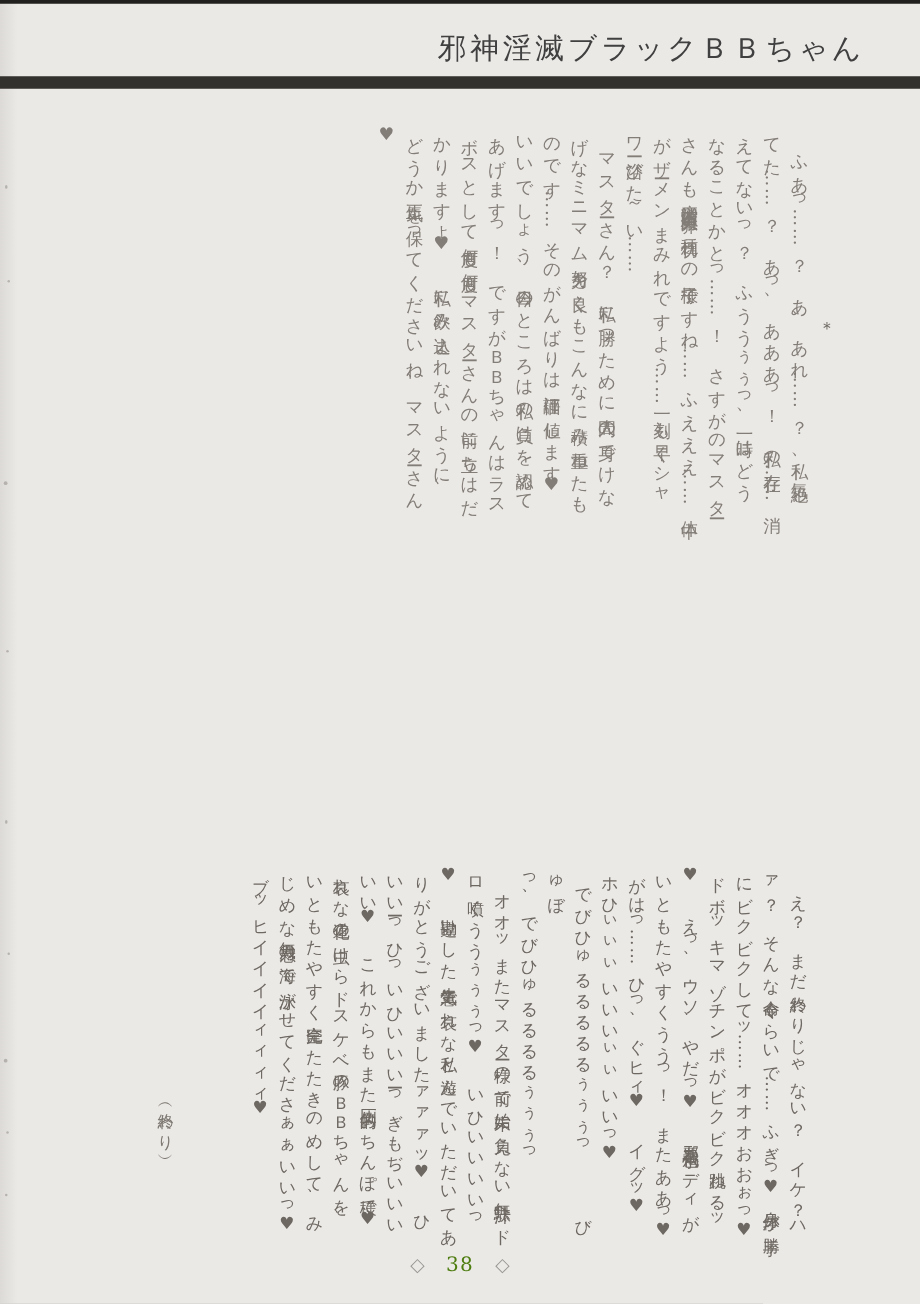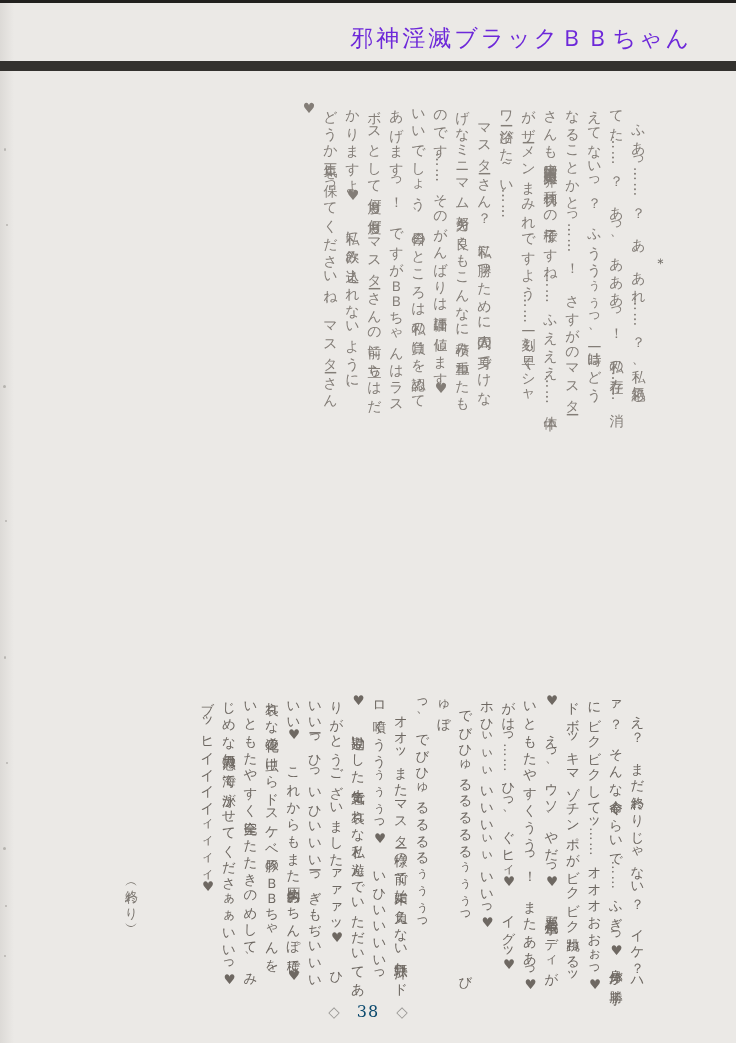--- a/index.html
+++ b/index.html
@@ -18,21 +18,21 @@
     pointer-events:none;
   }
   .top-edge-line{
     position:absolute;top:0;left:0;width:100%;height:3px;background:#21201e;
   }
   .header-rule{
     position:absolute;top:61px;left:0;width:100%;height:10px;background:#33312e;
   }
   .page-title{
     position:absolute;top:23px;right:44px;
-    font-size:23px;letter-spacing:3px;color:#6d28d9;
+    font-size:23px;letter-spacing:3px;color:#404040;
     white-space:nowrap;
   }
   .vtext{
     writing-mode:vertical-rl;
     text-orientation:mixed;
     position:absolute;
   }
   .block-top{
     top:100px;right:64px;height:312px;
     font-size:14px;line-height:22px;letter-spacing:1.5px;
@@ -51,21 +51,21 @@
   .gap-before{margin-block-start:22px;}
   .end-note{
     top:878px;left:122px;
     font-size:13px;letter-spacing:2px;color:#7d7872;
   }
   .footer{
     position:absolute;left:0;bottom:22px;width:100%;
     display:flex;justify-content:center;align-items:center;gap:17px;
     color:#9a9895;font-size:15px;
   }
-  .page-number{color:#0c4a6e;font-size:16px;letter-spacing:1px;}
+  .page-number{color:#4d7c0f;font-size:16px;letter-spacing:1px;}
   .speck{position:absolute;border-radius:50%;background:rgba(70,64,58,0.28);}
 </style>
 </head>
 <body>
 
 <div class="page">
 
   <div class="top-edge-line"></div>
 
   <div class="page-title">邪神淫滅ブラックＢＢちゃん</div>

